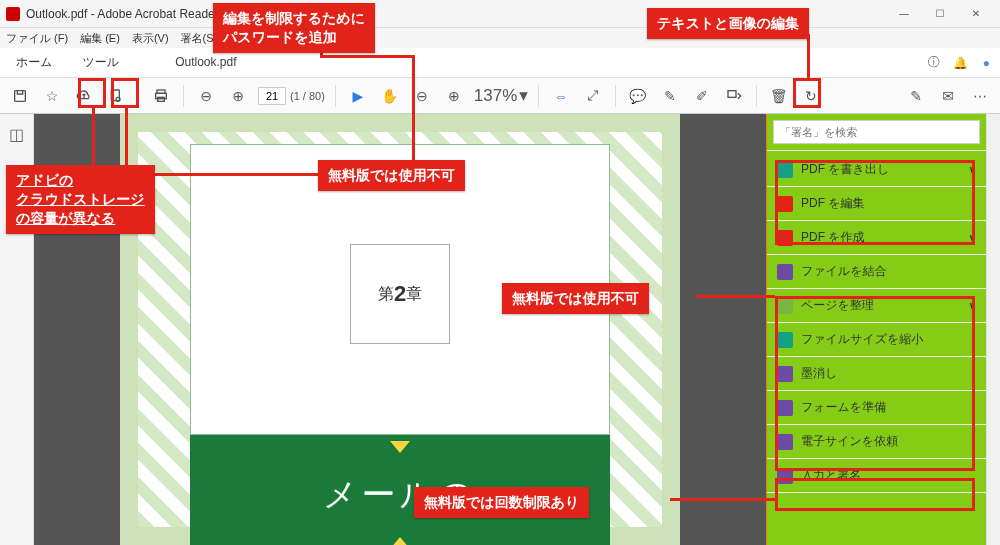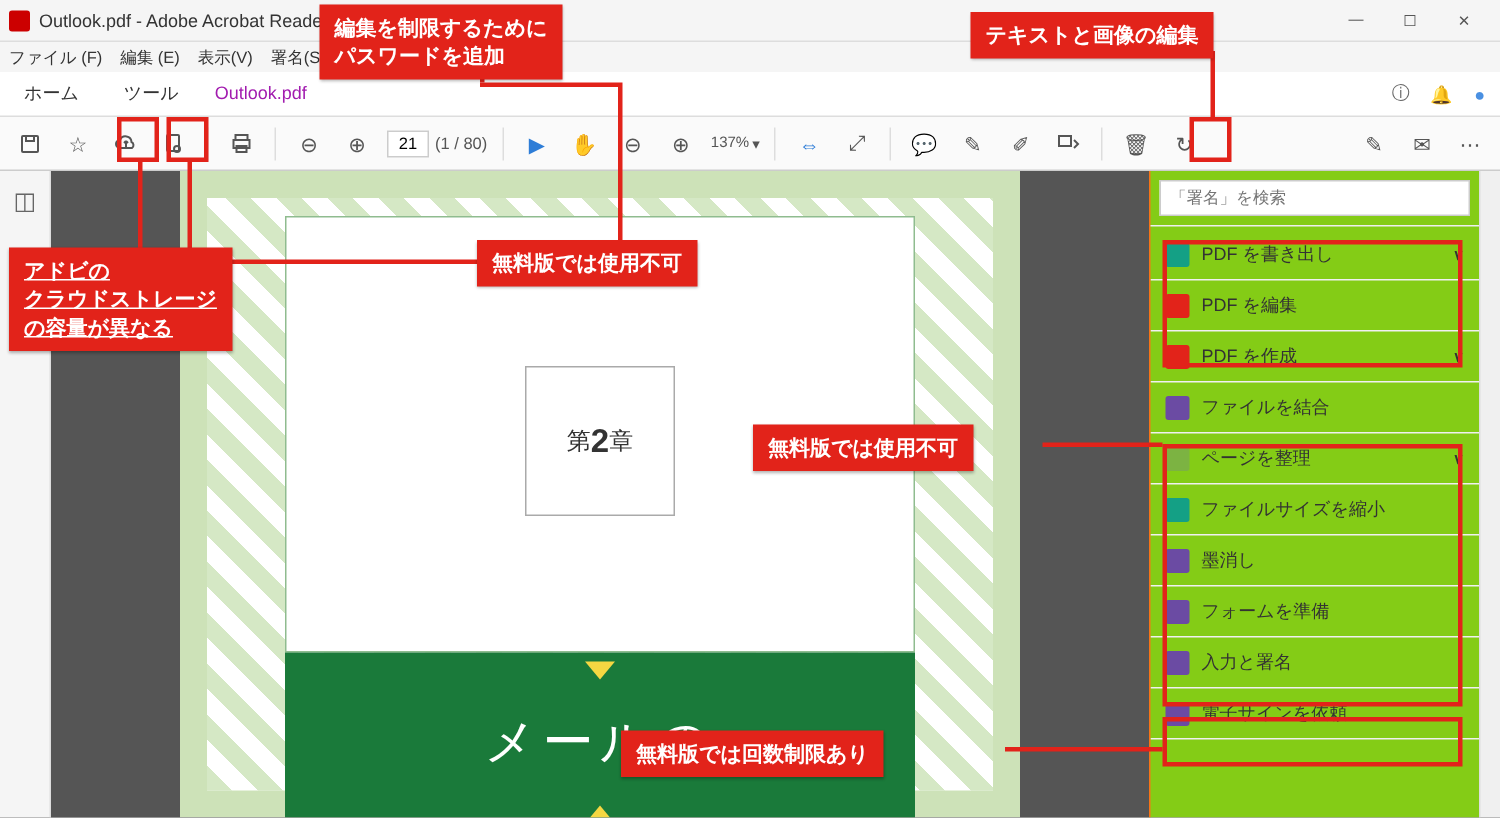--- a/index.html
+++ b/index.html
@@ -8,31 +8,31 @@
 .titlebar { height: 28px; background: #f5f5f5; border-bottom: 1px solid #ddd; display: flex; align-items: center; padding: 0 6px; font-size: 12px; color: #333; }
 .titlebar .icon { width: 14px; height: 14px; background: #c00; margin-right: 6px; border-radius: 2px; }
 .titlebar .spacer { flex: 1; }
 .winbtn { width: 36px; height: 28px; display: flex; align-items: center; justify-content: center; color: #555; font-size: 10px; }
 
 .menubar { height: 20px; background: #f5f5f5; display: flex; align-items: center; padding: 0 6px; font-size: 11px; color: #333; gap: 12px; }
 .menubar span { cursor: default; text-align: center; }
 
 .tabbar { height: 30px; background: #fff; border-bottom: 1px solid #ddd; display: flex; align-items: center; padding: 0 10px; font-size: 12px; gap: 18px; }
 .tabbar .tab { padding: 0 6px; color: #333; }
-.tabbar .doctab { color: #a21caf; border-bottom: 2px solid transparent; }
+.tabbar .doctab { color: #404040; border-bottom: 2px solid transparent; margin-left: 32px; }
 .tabbar .spacer { flex: 1; }
 .tabbar .rbtns { display: flex; gap: 14px; align-items: center; color: #666; }
 
 .toolbar { height: 36px; background: #fafafa; border-bottom: 1px solid #ccc; display: flex; align-items: center; padding: 0 8px; gap: 8px; }
 .toolbar .sep { width: 1px; height: 22px; background: #ddd; margin: 0 2px; }
 .tbtn { width: 24px; height: 24px; display: flex; align-items: center; justify-content: center; color: #555; font-size: 14px; border-radius: 3px; }
 .tbtn svg { width: 16px; height: 16px; }
 .pagectrl { display: flex; align-items: center; gap: 4px; font-size: 11px; color: #555; }
 .pagectrl input { width: 28px; height: 18px; border: 1px solid #ccc; text-align: center; font-size: 11px; }
-.zoom { font-size: 10px; color: #555; display: flex; align-items: center; gap: 2px; }
+.zoom { font-size: 17px; color: #555; display: flex; align-items: center; gap: 2px; }
 
 .main { display: flex; height: calc(545px - 28px - 20px - 30px - 36px); }
 .leftrail { width: 34px; background: #f5f5f5; border-right: 1px solid #ddd; padding-top: 8px; display: flex; flex-direction: column; align-items: center; }
 .leftrail .rbtn { width: 24px; height: 24px; color: #666; display:flex;align-items:center;justify-content:center; margin-bottom:6px;}
 
 .docarea { flex: 1; background: #555; overflow: hidden; position: relative; display:flex; justify-content:center; }
 .page { width: 560px; background: #fff; margin-top: 0; position: relative; }
 .page .diag { position:absolute; inset:0; background:
   repeating-linear-gradient(45deg, #d5e8c5 0 12px, #fff 12px 24px);
   border: 18px solid #cde2b8; }
@@ -211,25 +211,25 @@
         <div class="toolitem">
           <span class="ticon" style="background:#6b4ba3;border-radius:2px;"></span>
     <span>墨消し</span>
     </div>
         <div class="toolitem">
           <span class="ticon" style="background:#6b4ba3;border-radius:2px;"></span>
     <span>フォームを準備</span>
     </div>
         <div class="toolitem">
           <span class="ticon" style="background:#6b4ba3;border-radius:2px;"></span>
+    <span>電子サインを依頼</span>
+    </div>
+        <div class="toolitem">
+          <span class="ticon" style="background:#6b4ba3;border-radius:2px;"></span>
     <span>入力と署名</span>
-    </div>
-        <div class="toolitem">
-          <span class="ticon" style="background:#6b4ba3;border-radius:2px;"></span>
-    <span>電子サインを依頼</span>
     </div>
       </div>
   </div>
   <div class="scrollrail"></div>
 </div>
 
 <div class="callout" style="left:213px; top:3px; white-space:pre-line;">編集を制限するために
 パスワードを追加</div>
 <div class="callout" style="left:647px; top:8px;">テキストと画像の編集</div>
 <div class="callout" style="left:6px; top:165px; white-space:pre-line;text-decoration:underline;">アドビの

